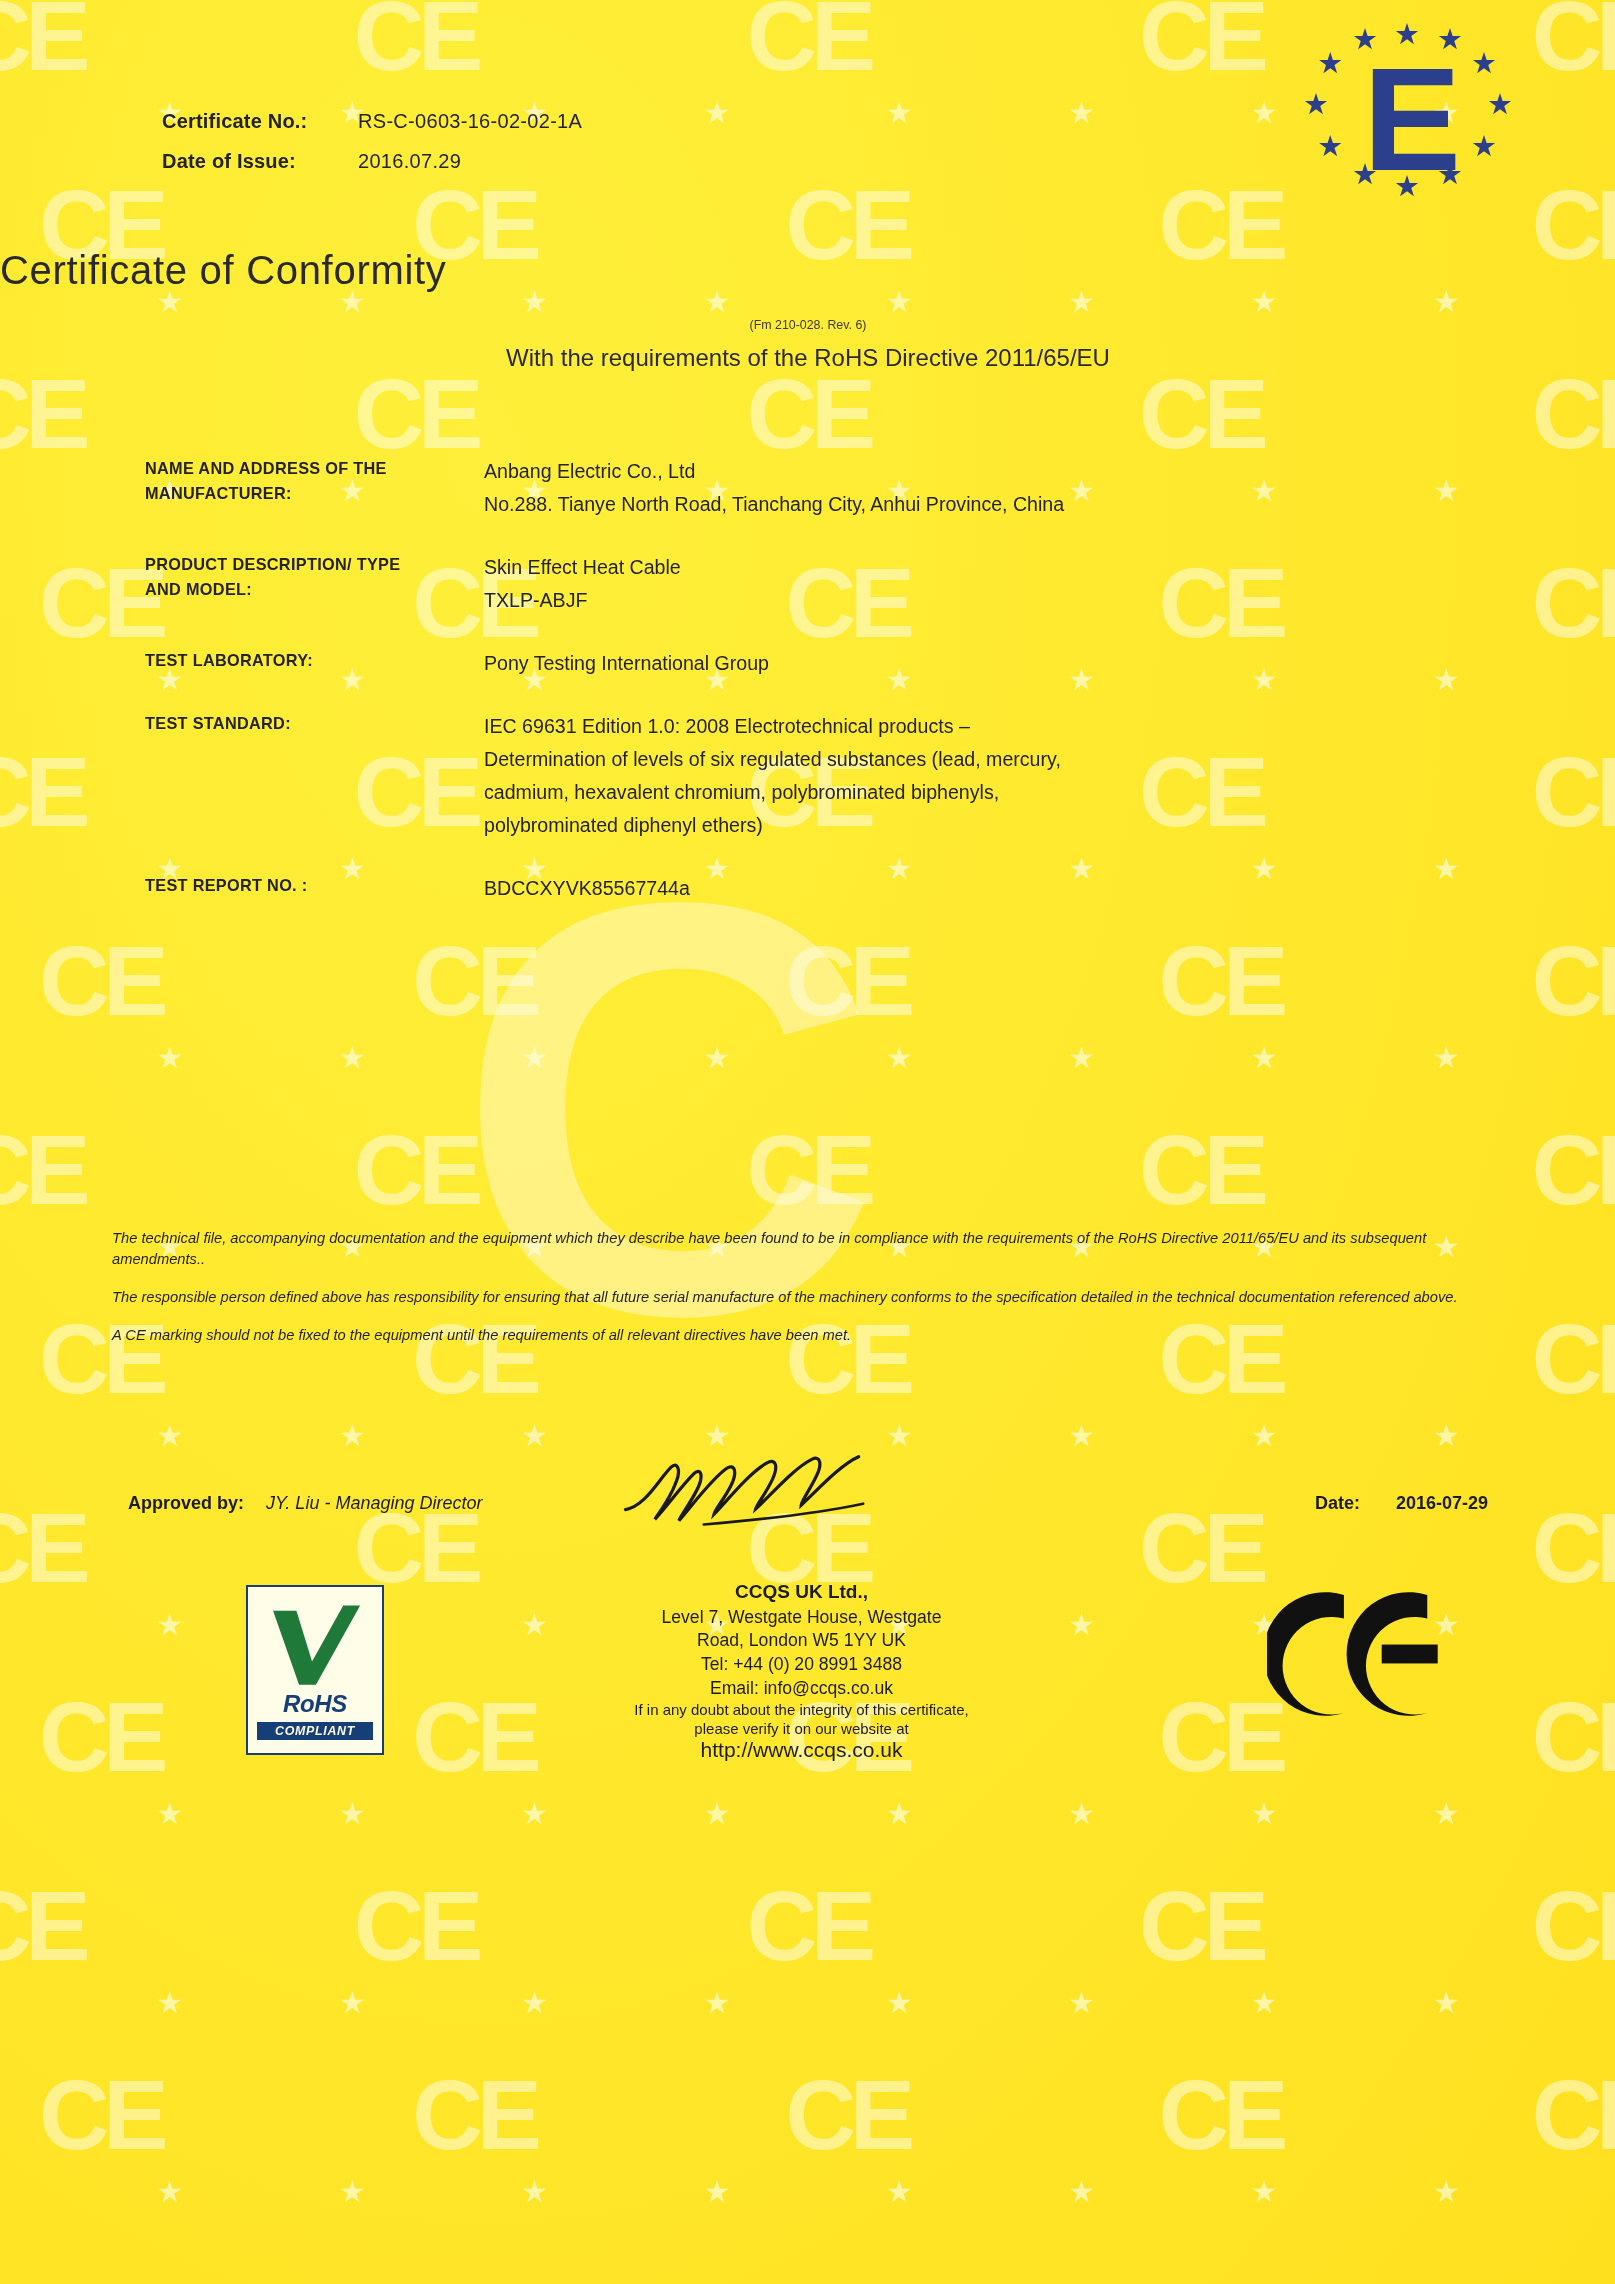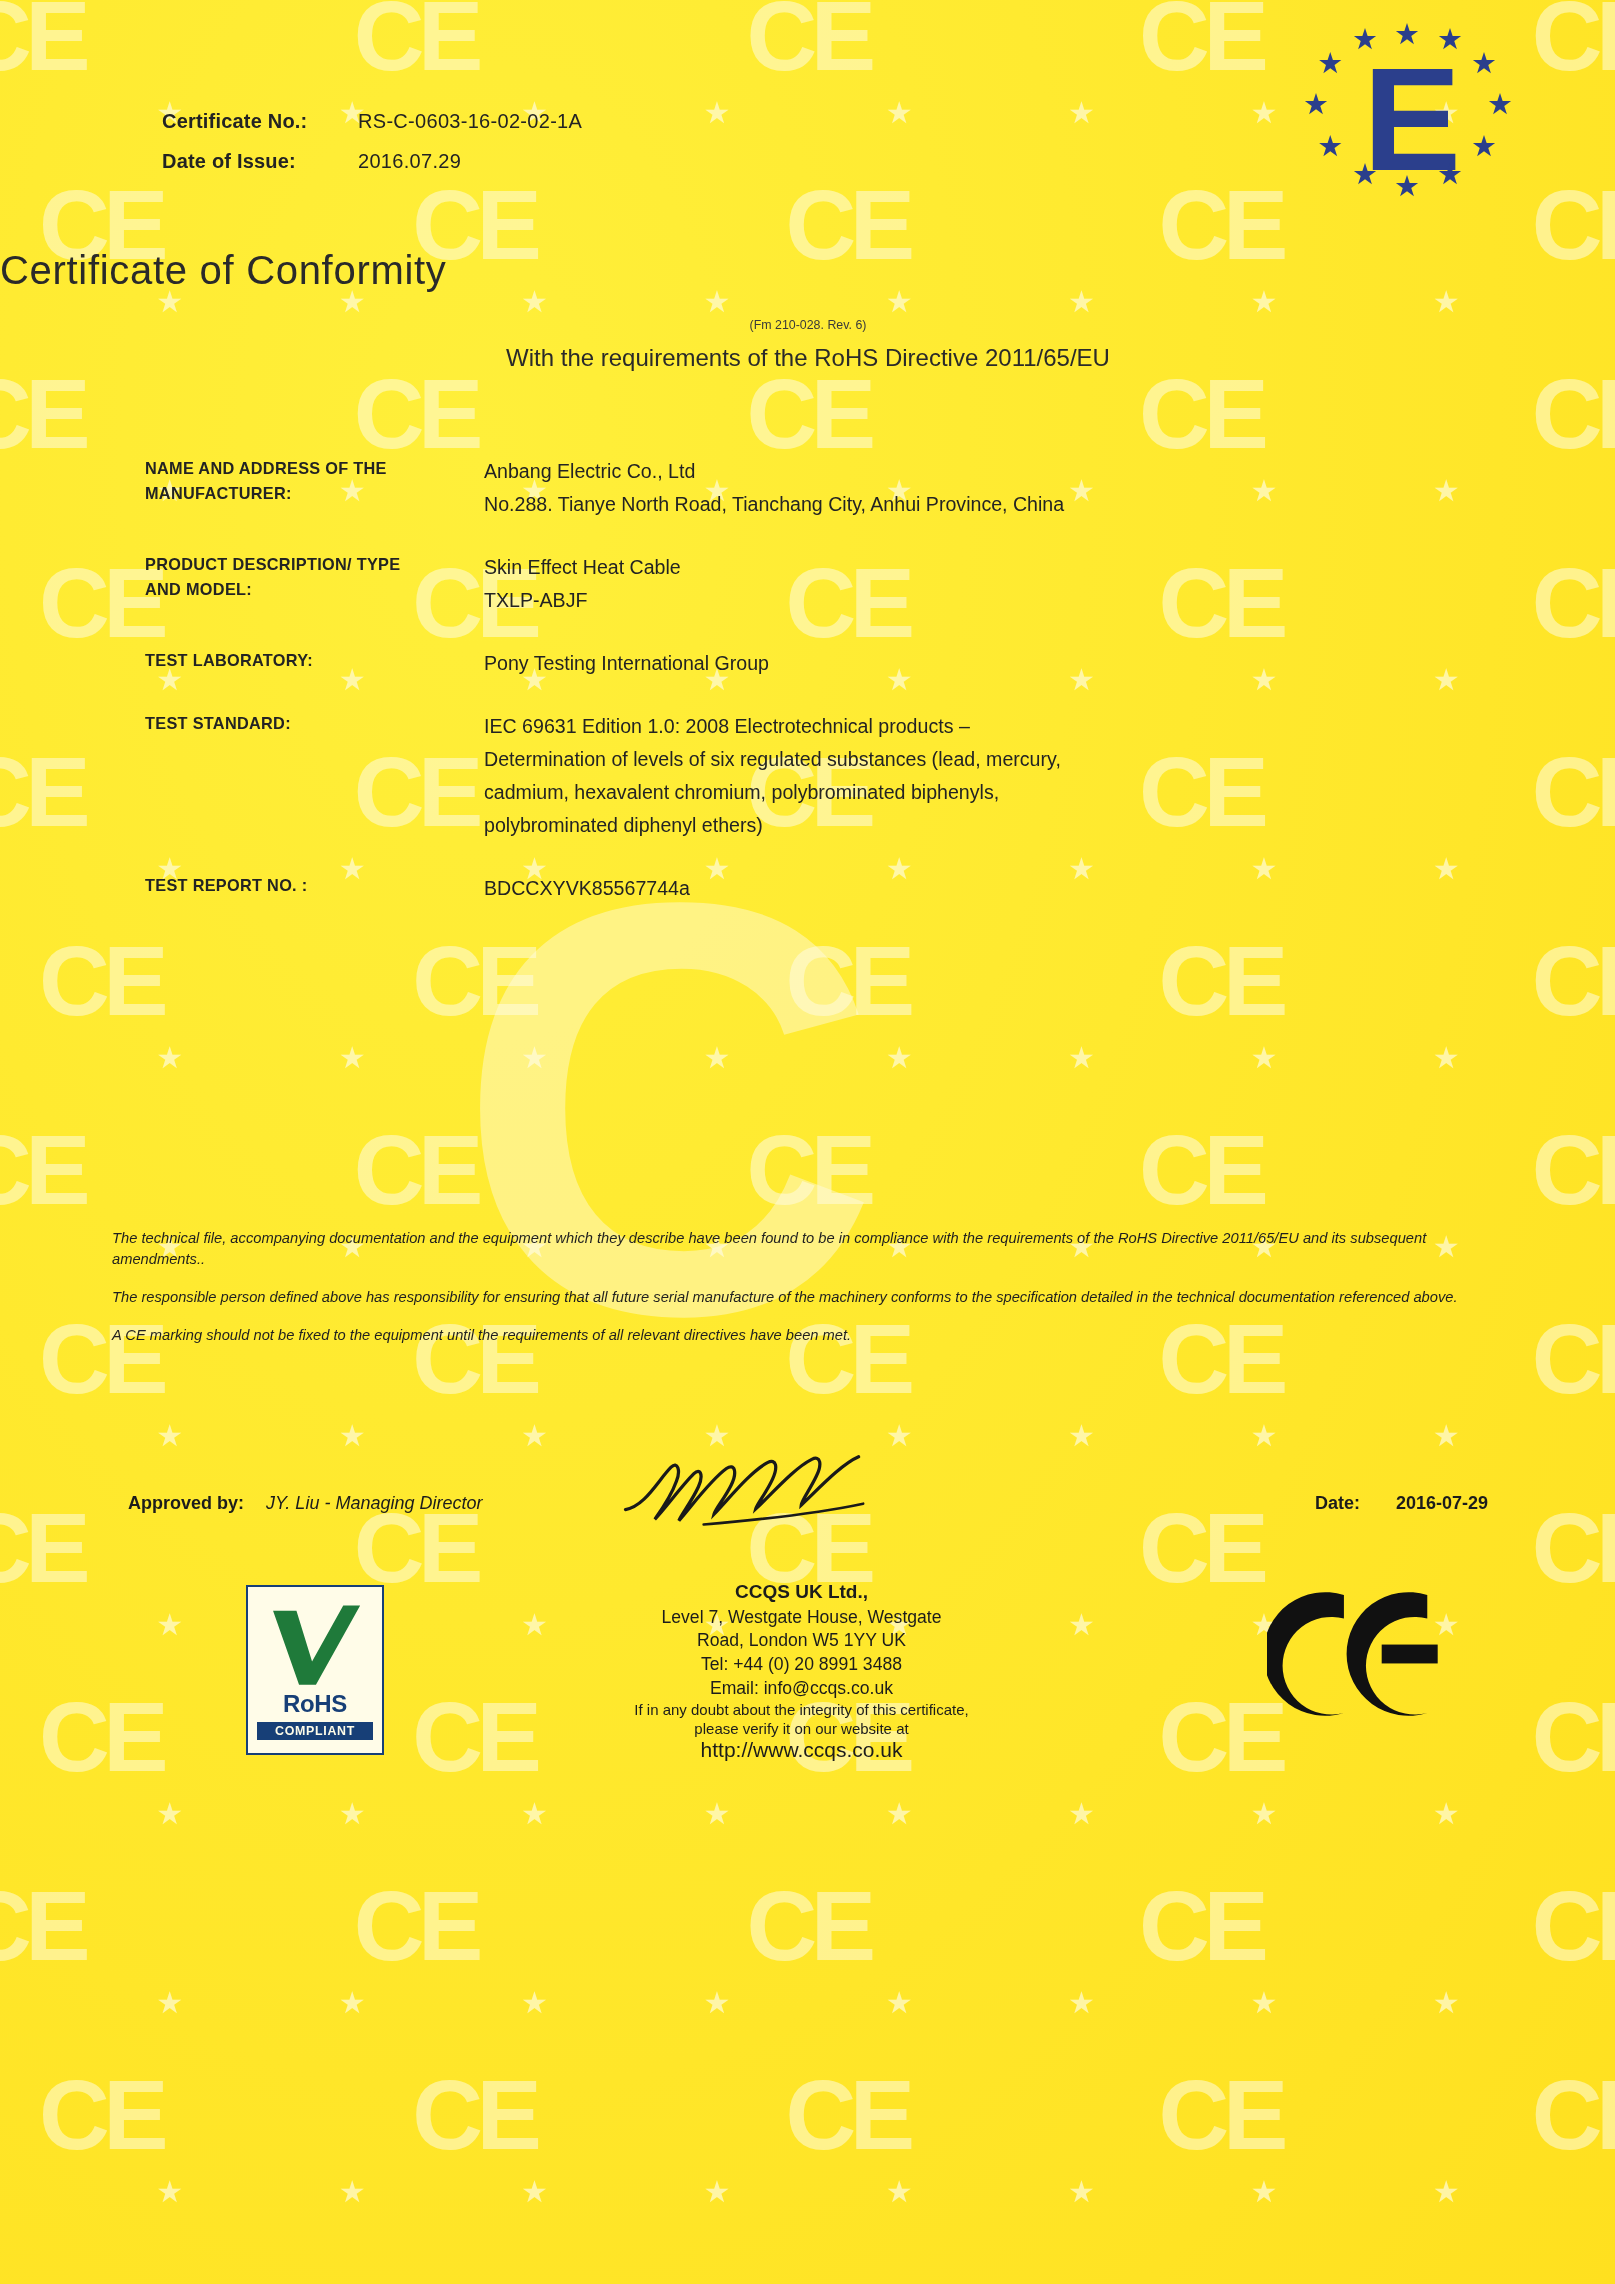--- a/index.html
+++ b/index.html
@@ -234,20 +234,21 @@
 
   
   .rohs-badge {
     position: absolute;
     left: 246px;
     top: 1585px;
     width: 134px;
     height: 166px;
     background: #fffce8;
     border: 2.6px solid #173f77;
+    font-style: italic;
   }
   .rohs-check {
     position: absolute;
     left: 17px;
     top: 11.7px;
     width: 98px;
     height: 91px;
   }
   .rohs-text {
     position: absolute;

